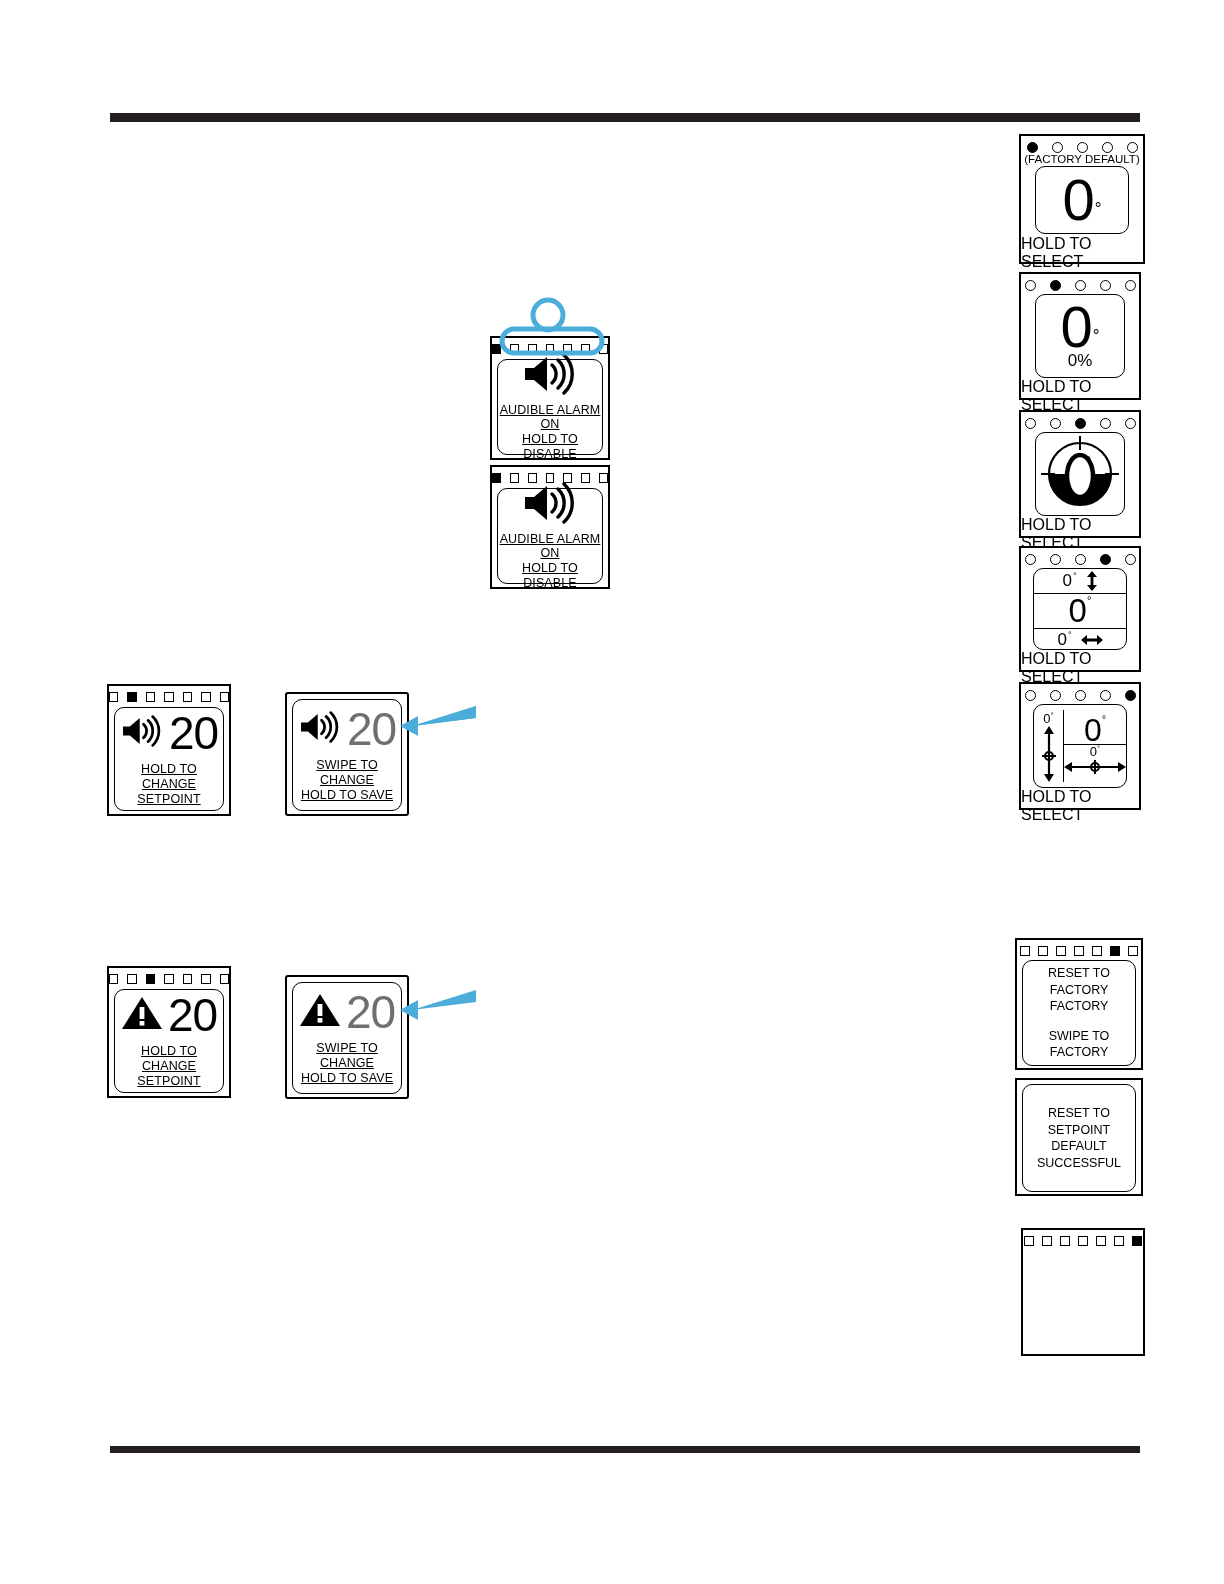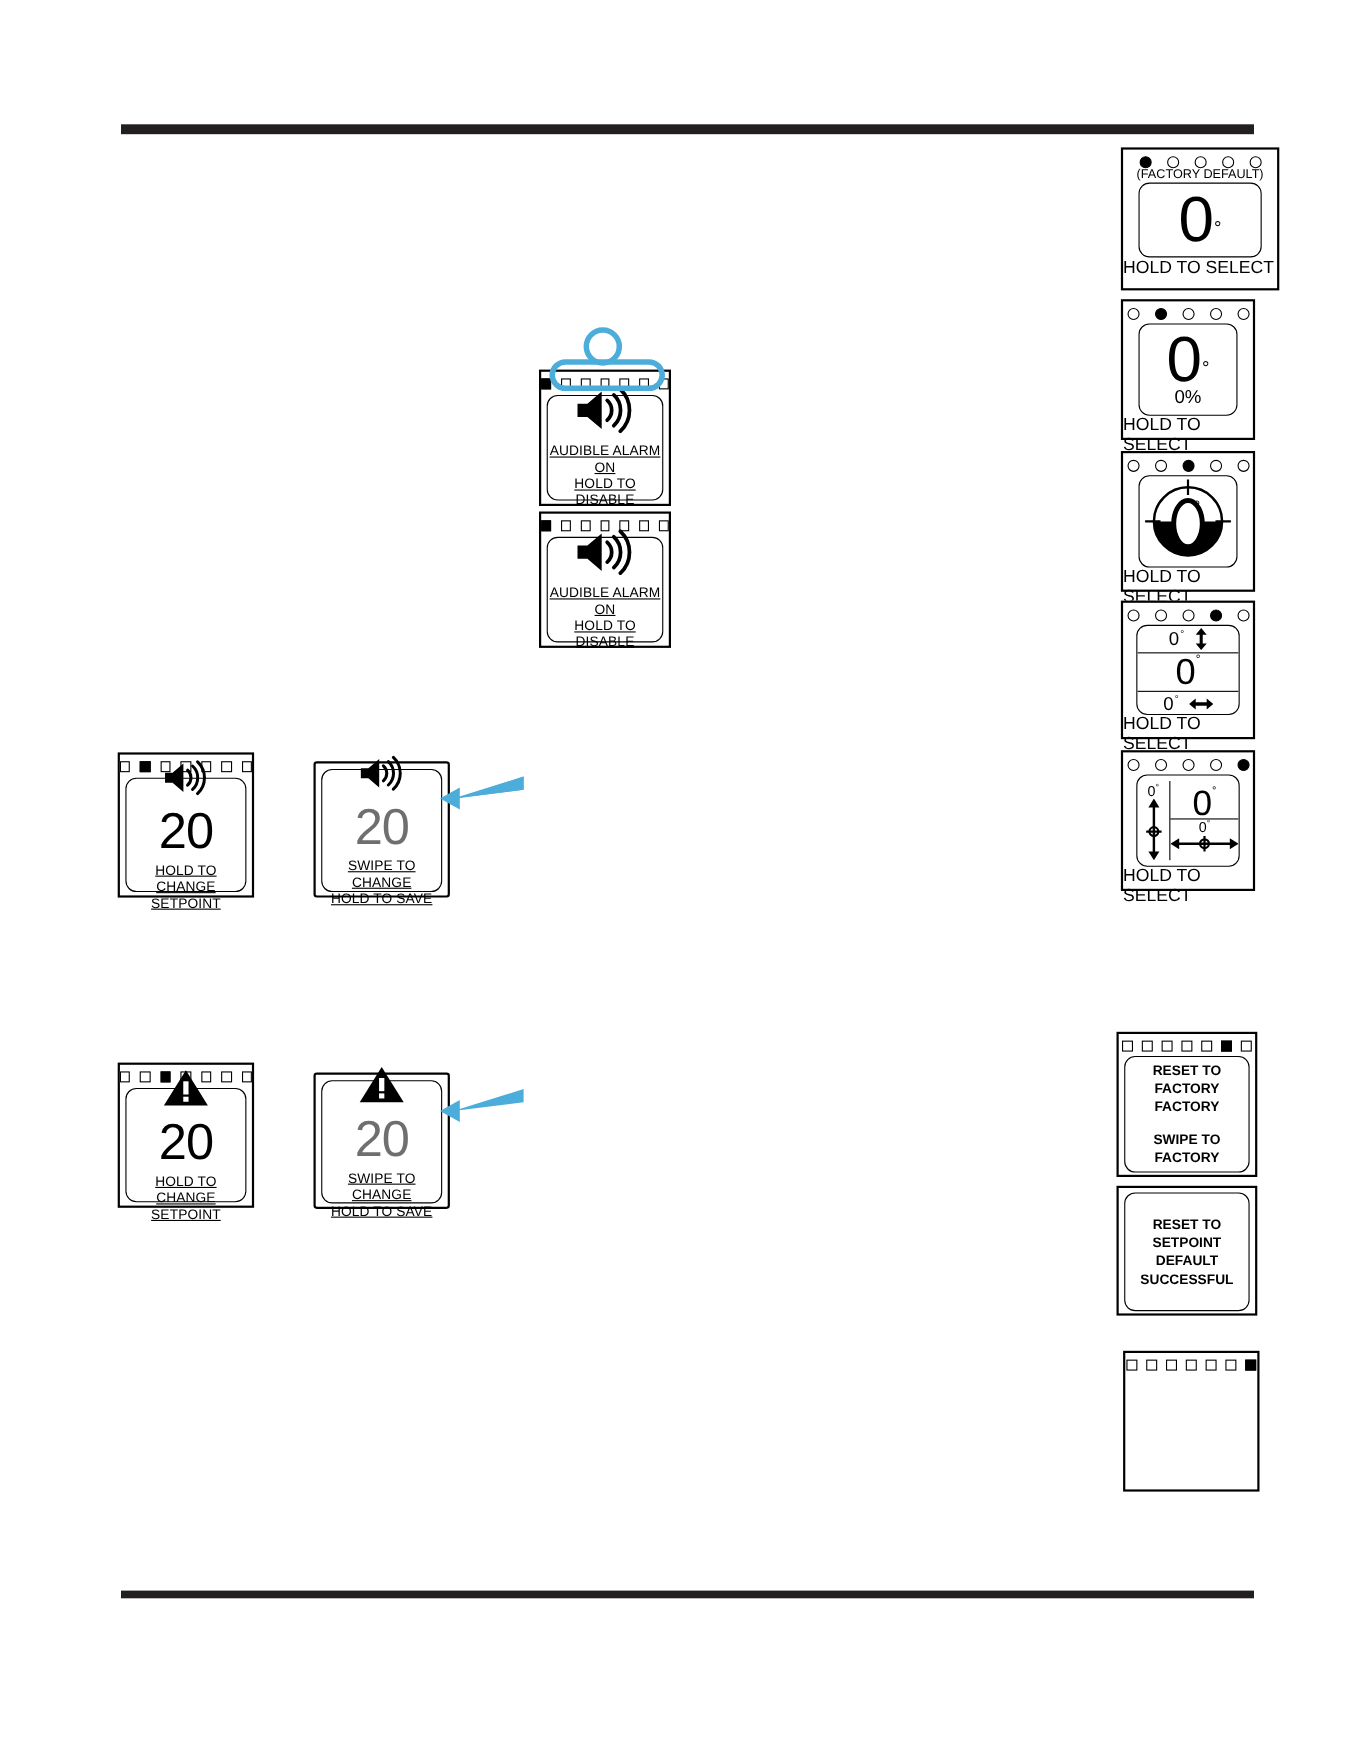--- a/index.html
+++ b/index.html
@@ -22,35 +22,35 @@
 
   .lcd{box-sizing:border-box;border:1.6px solid #000;border-radius:10px;margin:3px 5px 4px 5px;
        display:flex;flex-direction:column;align-items:center;justify-content:center;background:#fff;}
   .cap{text-align:center;line-height:1.18;font-size:12.5px;letter-spacing:.1px;text-decoration:underline;}
 
   
   .spk{display:inline-block;position:relative;}
 
   .bignum{font-size:46px;font-weight:400;line-height:.92;letter-spacing:-1px;}
   .bignum.grey{color:#6f6f6f;}
-  .rowicon{display:flex;align-items:center;justify-content:center;gap:5px;flex-direction:column;}
+  .rowicon{display:flex;align-items:center;justify-content:center;gap:5px;}
 
   
   .zero{font-size:58px;line-height:.8;font-weight:400;}
   .deg{font-size:17px;vertical-align:super;line-height:1;}
 
   .sel{font-size:16px;padding-bottom:3px;letter-spacing:0;}
 
   
   .lasso{position:absolute;pointer-events:none;}
   .arrow{position:absolute;pointer-events:none;}
 
   .exitbadge{background:#000;color:#fff;font-size:29px;font-weight:700;letter-spacing:.5px;
              padding:2px 9px 4px;line-height:1.05;}
-  .stacktxt{font-size:12.5px;line-height:1.32;text-align:center;font-weight:bold;}
+  .stacktxt{font-size:12.5px;line-height:1.32;text-align:center;}
 </style>
 </head>
 <body>
 
 <div class="rule top"></div>
 <div class="rule bot"></div>
 
 <div class="screen" style="left:490px;top:336px;width:120px;height:124px;">
   <div class="dots sq">
     <span class="dot on"></span>
@@ -210,21 +210,21 @@
       <div>HOLD TO SAVE</div>
     </div>
   </div>
 </div>
 
 <svg class="arrow" style="left:388px;top:984px;" width="90" height="46" viewBox="0 0 90 46">
   <path d="M88 6 L24 26 L88 18 Z" fill="#4dadda"></path>
   <path d="M30 16 L12 26 L30 36 Z" fill="#4dadda"></path>
 </svg>
 
-<div class="screen" style="left:1019px;top:134px;width:144px;height:130px;">
+<div class="screen" style="left:1019px;top:134px;width:126px;height:130px;">
   <div class="dots rd" style="gap:14px;">
     <span class="dot on"></span>
     <span class="dot"></span>
     <span class="dot"></span>
     <span class="dot"></span>
     <span class="dot"></span>
   </div>
   <div style="font-size:11.5px;text-align:center;margin-top:-1px;">(FACTORY DEFAULT)</div>
   <div class="lcd" style="height:68px;margin:1px 14px 0;">
     <div style="position:relative;">

